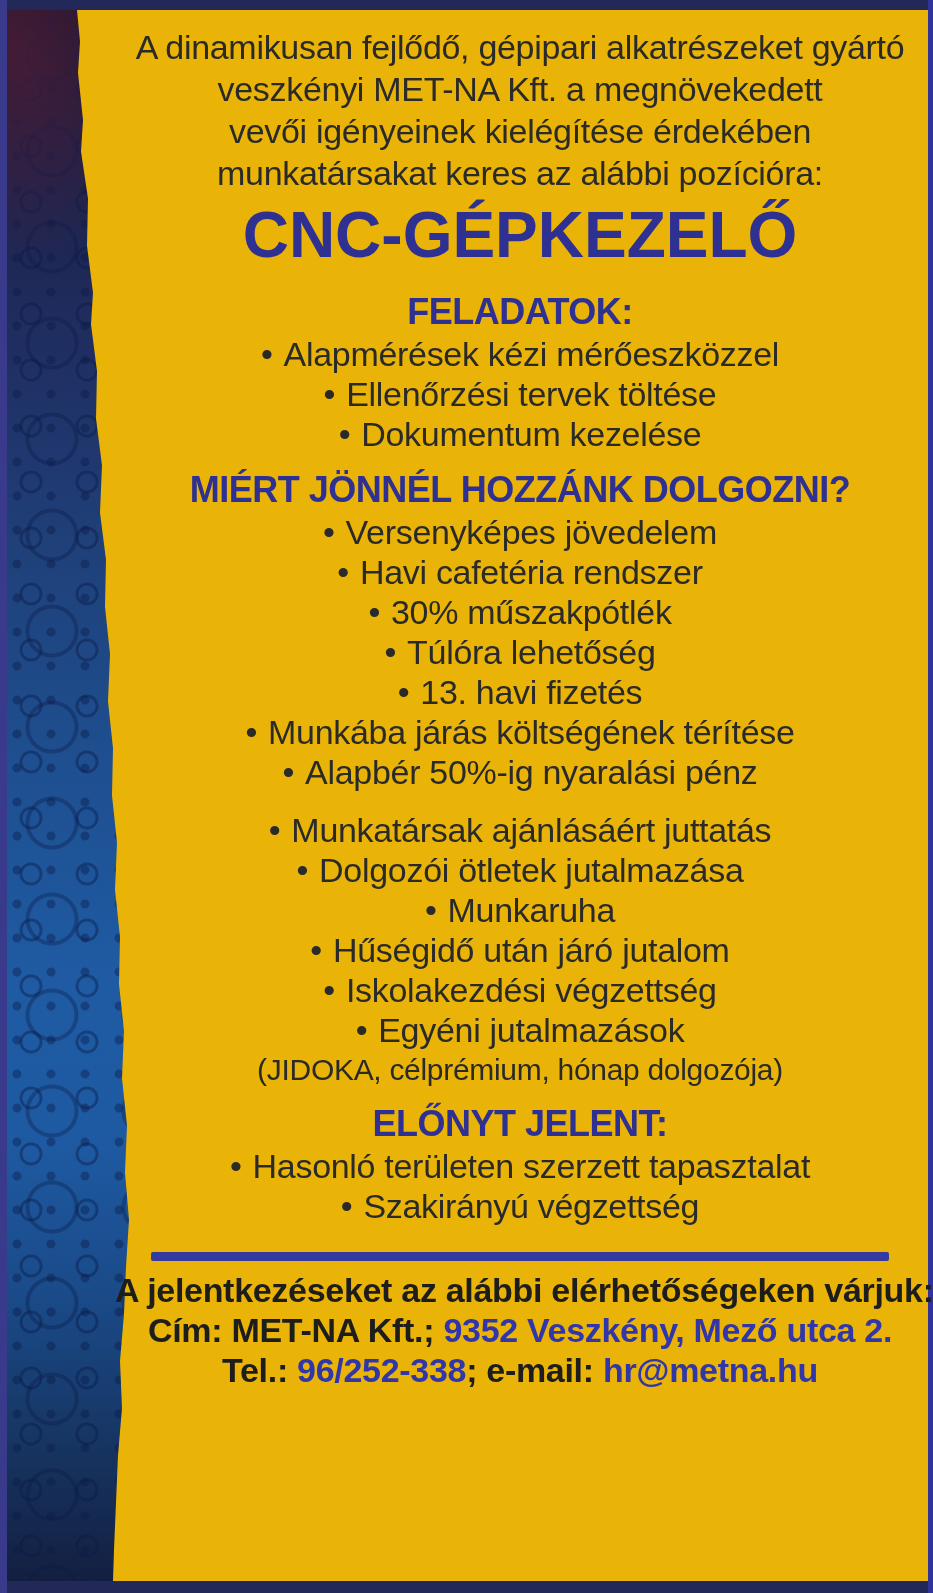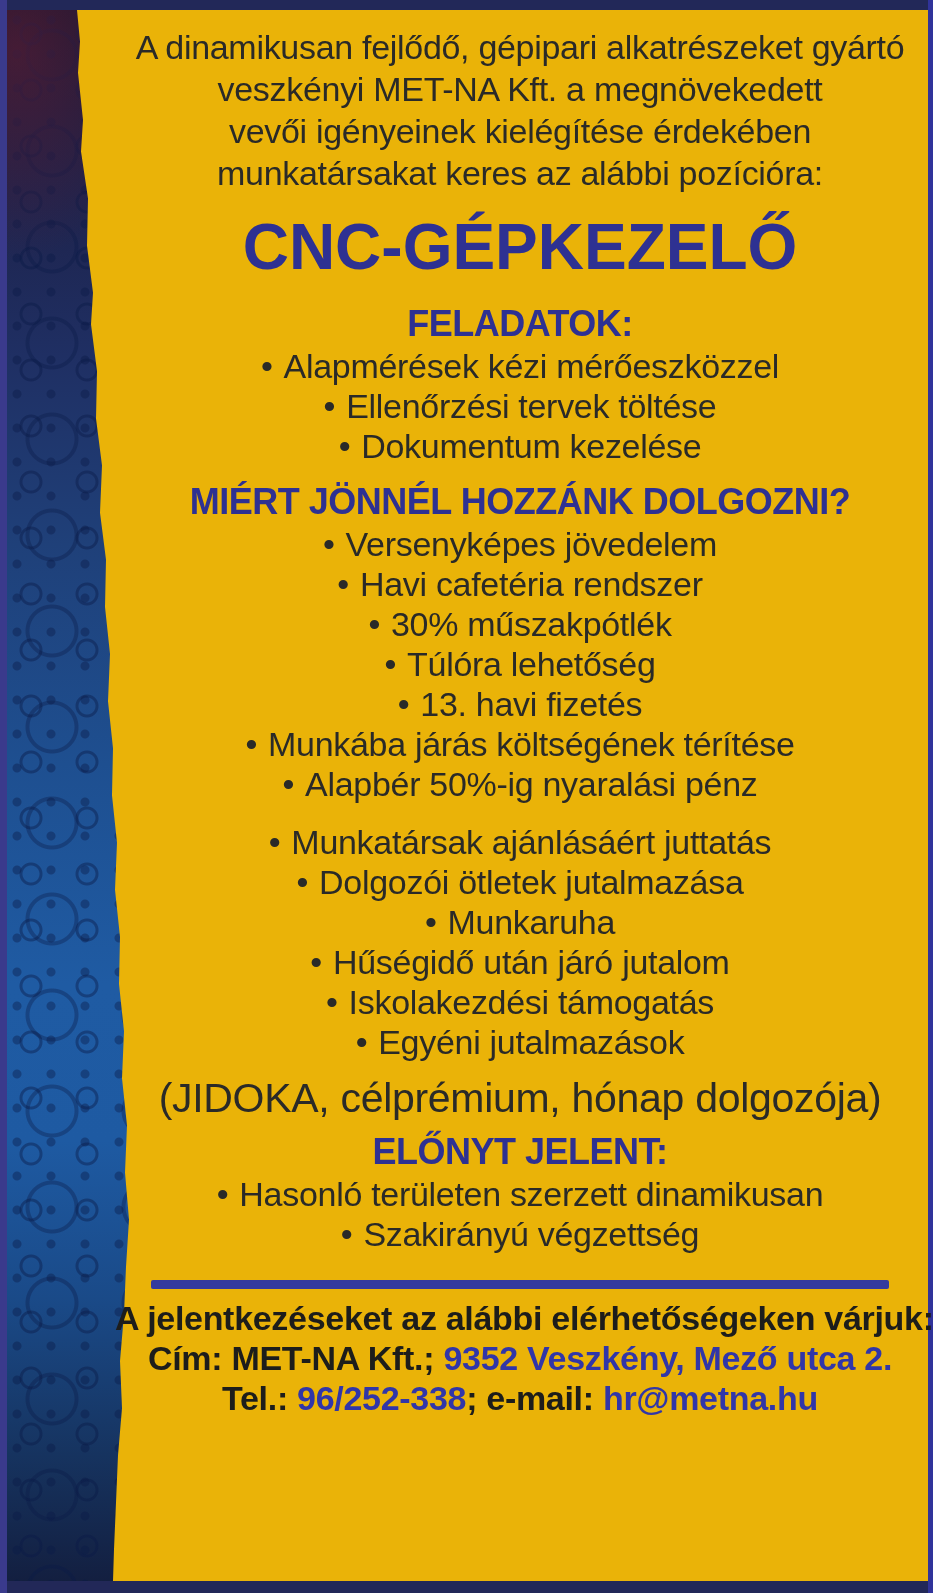--- a/index.html
+++ b/index.html
@@ -27,34 +27,34 @@
     clip-path:polygon(0 0,70px 0,73px 2%,71px 4%,76px 7%,74px 9%,81px 12%,80px 15%,86px 18%,84px 20%,90px 23%,89px 26%,95px 29%,93px 32%,99px 35%,98px 38%,103px 41%,101px 44%,106px 47%,105px 50%,110px 53%,108px 56%,113px 59%,112px 62%,117px 65%,115px 68%,120px 71%,118px 74%,122px 77%,119px 80%,117px 83%,113px 86%,115px 89%,111px 92%,109px 95%,107px 98%,106px 100%,0 100%);
     filter:drop-shadow(5px 0 6px rgba(15,15,35,.5));
   }
 
   .content{position:absolute;left:115px;right:8px;top:10px;text-align:center;color:#2a2a28;}
 
   .intro{margin:16px 0 0;font-size:34px;line-height:42px;letter-spacing:-.3px;}
   .intro div{white-space:nowrap;}
 
   .job-title{
-    margin:20px 0 0;font-size:64px;line-height:66px;font-weight:bold;
+    margin:8px 0 0;font-size:64px;line-height:66px;font-weight:bold;
     color:#2e3192;letter-spacing:0;white-space:nowrap;
   }
 
   h2.sec-h{
     margin:0;font-size:36px;line-height:40px;font-weight:bold;
     color:#2e3192;letter-spacing:-.5px;white-space:nowrap;
   }
   .sec1{margin-top:24px;} .sec2{margin-top:16px;text-align:center;} .sec3{margin-top:18px;}
   .sec4{margin-top:16px;} .sec5{margin-top:14px;}
   .items{margin-top:2px;}
   .li{font-size:34px;line-height:40px;letter-spacing:-.3px;white-space:nowrap;}
   .li .b{margin-right:11px;}
-  .note{font-size:41px;line-height:40px;letter-spacing:-.3px;white-space:nowrap;margin-top:16px;}
+  .note{font-size:30px;line-height:40px;letter-spacing:-.3px;white-space:nowrap;}
 
   .divider{margin:26px auto 0;width:738px;height:9px;background:#343a9e;border-radius:2px;}
 
   .footer{margin-top:9px;font-weight:bold;}
   .footer-line{font-size:34px;line-height:40px;letter-spacing:-.3px;white-space:pre;color:#1d1d1b;}
   .blu{color:#3136a8;}
 </style>
 </head>
 <body>
 
@@ -97,31 +97,31 @@
         <div class="li"><span class="b">•</span><span>Alapbér 50%-ig nyaralási pénz</span></div>
       </div>
     </div>
 
     <div class="sec3">
       <div class="items">
         <div class="li"><span class="b">•</span><span>Munkatársak ajánlásáért juttatás</span></div>
         <div class="li"><span class="b">•</span><span>Dolgozói ötletek jutalmazása</span></div>
         <div class="li"><span class="b">•</span><span>Munkaruha</span></div>
         <div class="li"><span class="b">•</span><span>Hűségidő után járó jutalom</span></div>
-        <div class="li"><span class="b">•</span><span>Iskolakezdési támogatás</span></div>
+        <div class="li"><span class="b">•</span><span>Iskolakezdési végzettség</span></div>
         <div class="li"><span class="b">•</span><span>Egyéni jutalmazások</span></div>
         <div class="note">(JIDOKA, célprémium, hónap dolgozója)</div>
       </div>
     </div>
 
 
     <div class="sec5">
       <h2 class="sec-h">ELŐNYT JELENT:</h2>
       <div class="items">
-        <div class="li"><span class="b">•</span><span>Hasonló területen szerzett dinamikusan</span></div>
+        <div class="li"><span class="b">•</span><span>Hasonló területen szerzett tapasztalat</span></div>
         <div class="li"><span class="b">•</span><span>Szakirányú végzettség</span></div>
       </div>
     </div>
 
     <div class="divider"></div>
 
     <div class="footer">
       <div class="footer-line">A jelentkezéseket az alábbi elérhetőségeken várjuk:</div>
       <div class="footer-line"><span>Cím: MET-NA Kft.; </span><span class="blu">9352 Veszkény, Mező utca 2.</span></div>
       <div class="footer-line"><span>Tel.: </span><span class="blu">96/252-338</span><span>; e-mail: </span><span class="blu">hr@metna.hu</span></div>

